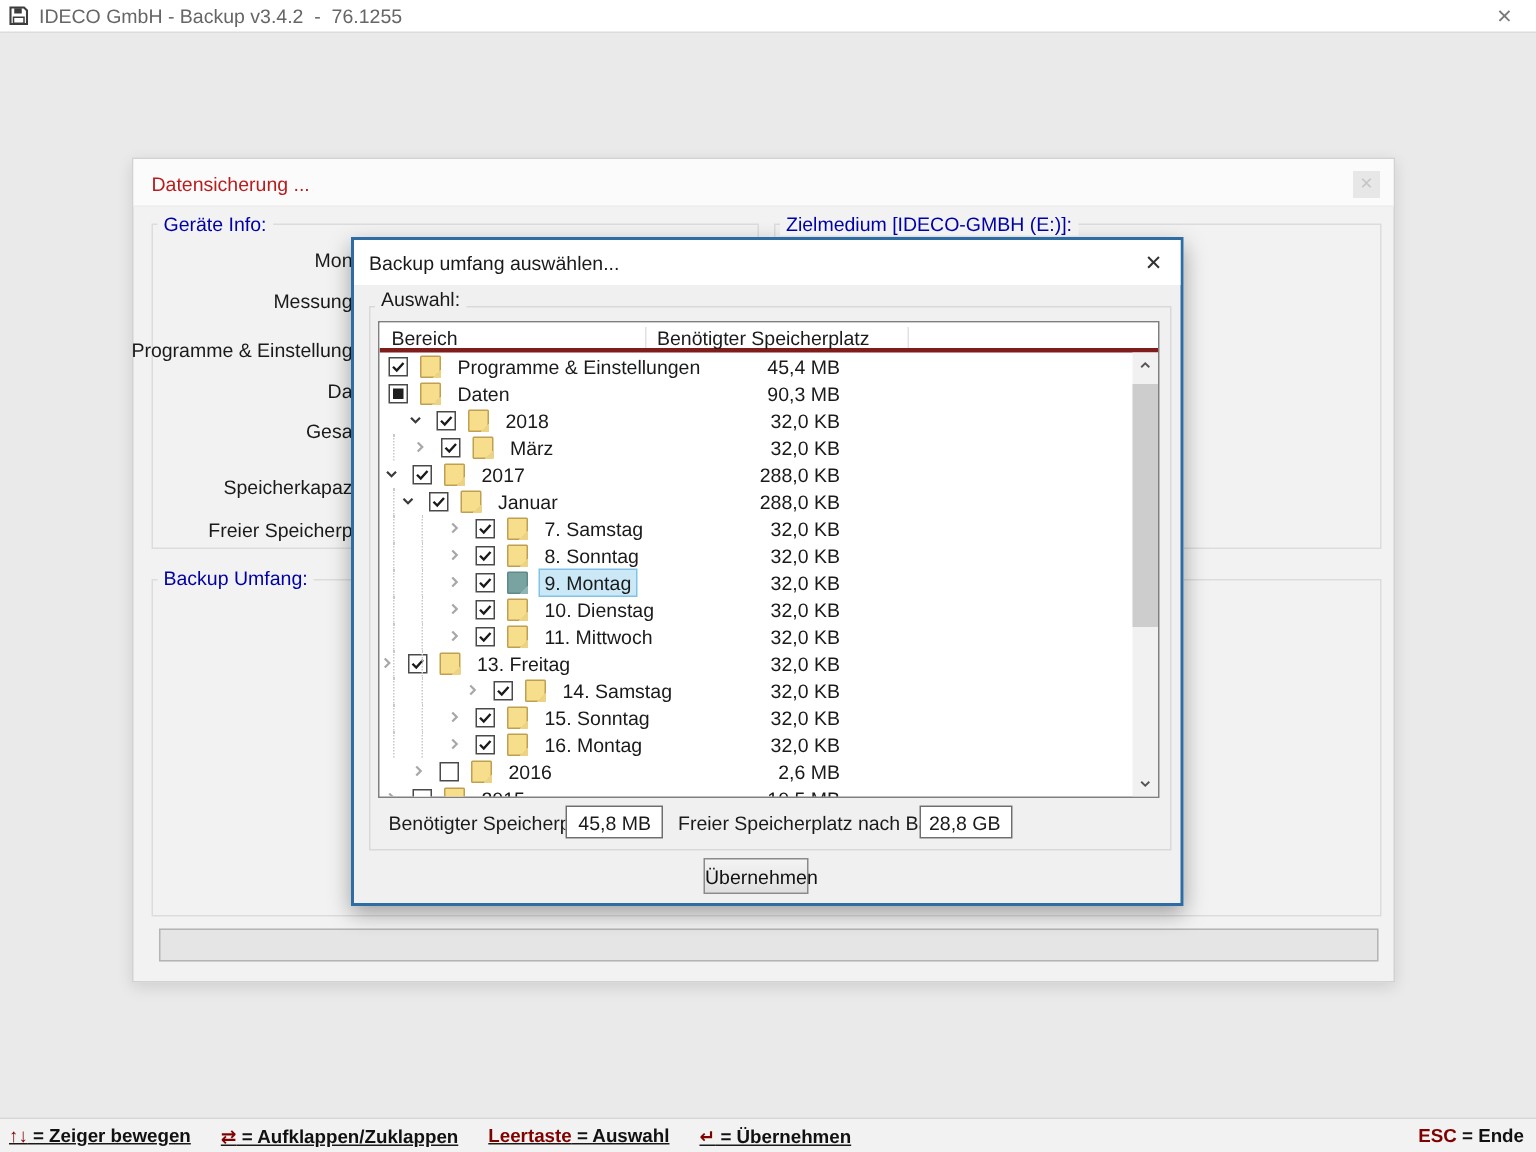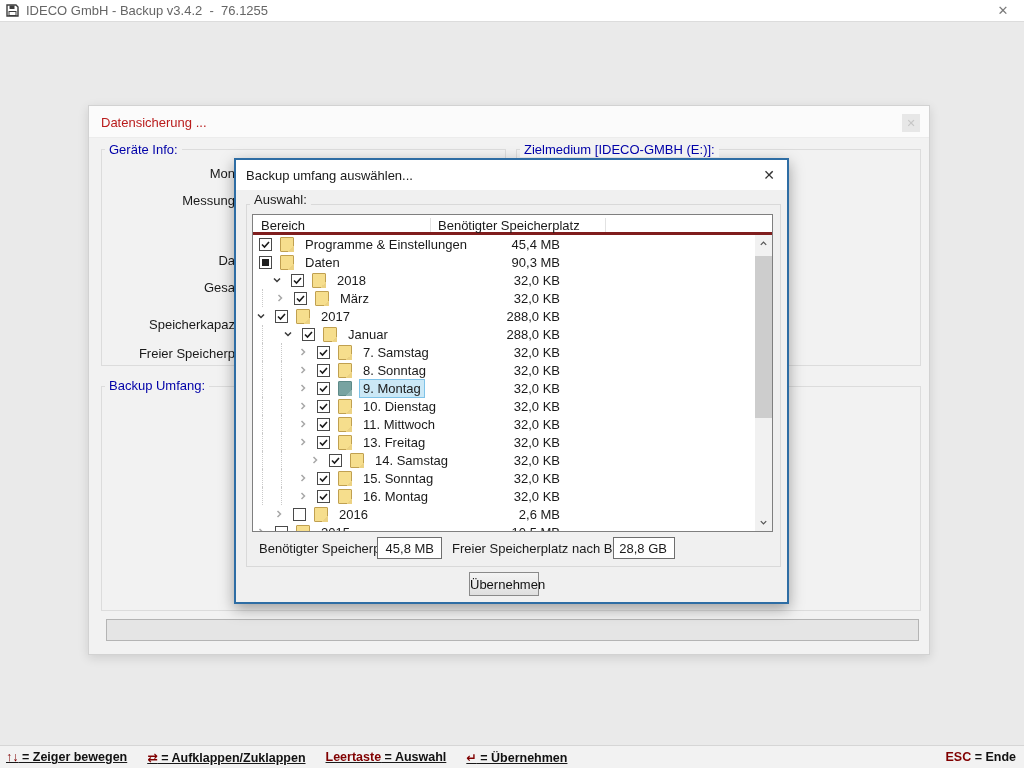--- a/index.html
+++ b/index.html
@@ -158,20 +158,21 @@
   </div>
 
   <span class="gb-label" style="left:16px; top:36px;">Geräte Info:</span>
   <div class="gb" style="left:12px; top:43px; width:405px; height:217px;"></div>
 
   <span class="gb-label" style="left:431px; top:36px;">Zielmedium  [IDECO-GMBH (E:)]:</span>
   <div class="gb" style="left:427px; top:43px; width:405px; height:217px;"></div>
 
   <span class="dev-label" style="top:60px;">Mon</span>
   <span class="dev-label" style="top:87px;">Messung</span>
+  <span class="dev-label" style="top:120px;">Programme &amp; Einstellung</span>
   <span class="dev-label" style="top:147px;">Da</span>
   <span class="dev-label" style="top:174px;">Gesa</span>
   <span class="dev-label" style="top:211px;">Speicherkapaz</span>
   <span class="dev-label" style="top:240px;">Freier Speicherp</span>
 
   <span class="gb-label" style="left:16px; top:272px;">Backup Umfang:</span>
   <div class="gb" style="left:12px; top:280px; width:820px; height:225px;"></div>
 
   <div class="progress-strip"></div>
 </div>
@@ -262,21 +263,21 @@
                 <polyline points="2,5.5 4.5,8 9,3" fill="none" stroke="#1a1a1a" stroke-width="1.6"></polyline>
               </svg>
             </span>
             <span class="folder"></span>
             <span class="tlabel">2017</span>
           </span>
           <span class="tsize">288,0 KB</span>
         </div>
         <div class="trow">
           <span class="guide" style="left:9px"></span>
-          <span class="cell" style="padding-left:30px">
+          <span class="cell" style="padding-left:14px">
             <span class="chev">
               <svg width="10" height="10" viewBox="0 0 10 10">
                 <polyline points="2,3.5 5,6.5 8,3.5" fill="none" stroke="#3a3a3a" stroke-width="1.5"></polyline>
               </svg>
             </span>
             <span class="cb">
               <svg width="11" height="11" viewBox="0 0 11 11">
                 <polyline points="2,5.5 4.5,8 9,3" fill="none" stroke="#1a1a1a" stroke-width="1.6"></polyline>
               </svg>
             </span>
@@ -376,21 +377,21 @@
               </svg>
             </span>
             <span class="folder"></span>
             <span class="tlabel">11. Mittwoch</span>
           </span>
           <span class="tsize">32,0 KB</span>
         </div>
         <div class="trow">
           <span class="guide" style="left:9px"></span>
           <span class="guide" style="left:28px"></span>
-          <span class="cell" style="padding-left:45px">
+          <span class="cell" style="">
             <span class="chev">
               <svg width="10" height="10" viewBox="0 0 10 10">
                 <polyline points="3.5,2 6.5,5 3.5,8" fill="none" stroke="#a8a8a8" stroke-width="1.5"></polyline>
               </svg>
             </span>
             <span class="cb">
               <svg width="11" height="11" viewBox="0 0 11 11">
                 <polyline points="2,5.5 4.5,8 9,3" fill="none" stroke="#1a1a1a" stroke-width="1.6"></polyline>
               </svg>
             </span>

